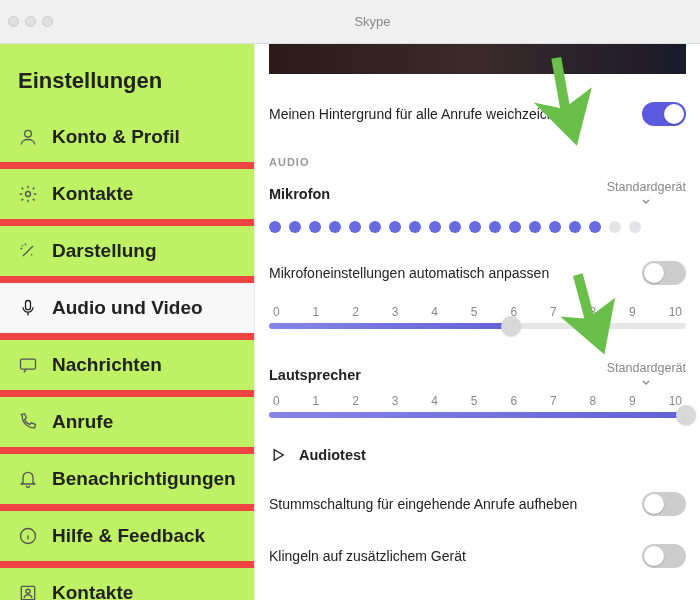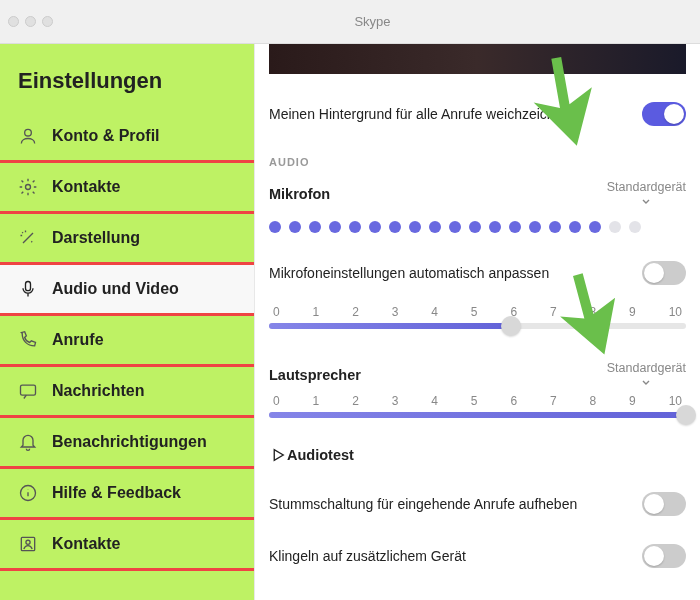--- a/index.html
+++ b/index.html
@@ -4,21 +4,21 @@
 <style>
 * { margin: 0; padding: 0; box-sizing: border-box; font-family: -apple-system, BlinkMacSystemFont, "Segoe UI", sans-serif; }
 body { background: #fff; width: 700px; height: 600px; overflow: hidden; position: relative; }
 .titlebar { height: 44px; background: #f0f0f0; display: flex; align-items: center; padding: 0 8px; border-bottom: 1px solid #ddd; }
 .traffic { display: flex; gap: 6px; }
 .dot { width: 11px; height: 11px; border-radius: 50%; background: #e0e0e0; border: 1px solid #ccc; }
 .title-text { flex: 1; text-align: center; font-size: 13px; color: #888; font-weight: 500; }
 .container { display: flex; height: 572px; }
 .sidebar { width: 255px; background: #bef264; border-right: 1px solid #e8e8e8; }
 .sidebar-title { font-size: 22px; font-weight: 700; padding: 24px 18px 18px; color: #222; }
-.sidebar-item { display: flex; align-items: center; padding: 14px 18px; cursor: pointer; border-bottom: 3px solid #ef4444; color: #222; font-weight: 600; font-size: 16px; }
+.sidebar-item { display: flex; align-items: center; padding: 14px 18px; cursor: pointer; border-bottom: 7px solid #ef4444; color: #222; font-weight: 600; font-size: 19px; }
 .sidebar-item .icon { width: 20px; height: 20px; margin-right: 14px; display: flex; align-items: center; justify-content: center; flex-shrink: 0; }
 .sidebar-item.active { background: #f8f8f8; }
 .main { flex: 1; overflow-y: auto; padding: 0 14px 20px; }
 .video-thumb { height: 30px; background: linear-gradient(90deg, #2a1a1a, #3a2a2a, #1a1a2a); margin: 0 0 14px; }
 .row { display: flex; align-items: center; justify-content: space-between; padding: 14px 0; font-size: 14px; color: #222; }
 .row-label { flex: 1; font-size: 14px; }
 .section-head { font-size: 11px; letter-spacing: 1px; color: #999; font-weight: 600; padding-top: 16px; }
 .subhead { font-size: 14.5px; font-weight: 700; color: #222; padding-top: 12px; display: flex; justify-content: space-between; align-items: center; }
 .device-sel { font-size: 12.5px; color: #888; font-weight: 500; display: flex; align-items: center; gap: 3px; cursor: pointer; flex-direction: column; }
 .toggle { width: 44px; height: 24px; border-radius: 12px; background: #ccc; position: relative; cursor: pointer; flex-shrink: 0; }
@@ -26,21 +26,21 @@
 .toggle-knob { width: 20px; height: 20px; border-radius: 50%; background: #fff; position: absolute; top: 2px; left: 2px; box-shadow: 0 1px 2px rgba(0,0,0,.2); }
 .toggle.on .toggle-knob { left: 22px; }
 .dots-row { display: flex; gap: 8px; padding: 14px 0; }
 .lvdot { width: 12px; height: 12px; border-radius: 50%; background: #6969e0; }
 .lvdot.off { background: #e3e3e8; }
 .slider-wrap { padding: 6px 0 14px; }
 .ticks { display: flex; justify-content: space-between; font-size: 12px; color: #888; padding: 0 4px 4px; }
 .track { height: 6px; border-radius: 3px; background: #e6e6e6; position: relative; }
 .fill { height: 6px; border-radius: 3px; background: linear-gradient(90deg, #8585e8, #6262d8); position: absolute; left: 0; }
 .thumb { width: 20px; height: 20px; border-radius: 50%; background: #d8d8d8; position: absolute; top: -7px; transform: translateX(-50%); box-shadow: 0 1px 2px rgba(0,0,0,.15); cursor: pointer; }
-.audiotest { display: flex; align-items: center; padding: 14px 0; font-weight: 700; font-size: 14.5px; color: #222; cursor: pointer; }
+.audiotest { display: flex; align-items: center; gap: 12px; padding: 14px 0; font-weight: 700; font-size: 14.5px; color: #222; cursor: pointer; }
 .arrow-overlay { position: absolute; pointer-events: none; }
 svg { display: block; }
 </style>
 </head>
 <body>
 
 <div class="titlebar">
   <div class="traffic">
     <div class="dot"></div>
     <div class="dot"></div>
@@ -84,33 +84,33 @@
           <svg width="20" height="20" viewBox="0 0 24 24" fill="none" stroke="#222" stroke-width="1.6">
             <rect x="9" y="3" width="6" height="11" rx="3"></rect>
             <path d="M6 11a6 6 0 0012 0M12 17v4"></path>
           </svg>
         </span>
       <span>Audio und Video</span>
     </div>
     <div class="sidebar-item">
       <span class="icon">
           <svg width="20" height="20" viewBox="0 0 24 24" fill="none" stroke="#555" stroke-width="1.6">
-            <path d="M5 4c0 9 6 15 15 15l1-4-5-2-2 2c-3-1-5-3-6-6l2-2-2-5-4 1z"></path>
-          </svg>
-        </span>
-      <span>Anrufe</span>
-    </div>
-    <div class="sidebar-item">
-      <span class="icon">
-          <svg width="20" height="20" viewBox="0 0 24 24" fill="none" stroke="#555" stroke-width="1.6">
             <rect x="3" y="5" width="18" height="12" rx="2"></rect>
             <path d="M7 21l3-4"></path>
           </svg>
         </span>
       <span>Nachrichten</span>
+    </div>
+    <div class="sidebar-item">
+      <span class="icon">
+          <svg width="20" height="20" viewBox="0 0 24 24" fill="none" stroke="#555" stroke-width="1.6">
+            <path d="M5 4c0 9 6 15 15 15l1-4-5-2-2 2c-3-1-5-3-6-6l2-2-2-5-4 1z"></path>
+          </svg>
+        </span>
+      <span>Anrufe</span>
     </div>
     <div class="sidebar-item">
       <span class="icon">
           <svg width="20" height="20" viewBox="0 0 24 24" fill="none" stroke="#555" stroke-width="1.6">
             <path d="M6 16V10a6 6 0 1112 0v6l2 2H4l2-2zM10 20a2 2 0 004 0"></path>
           </svg>
         </span>
       <span>Benachrichtigungen</span>
     </div>
     <div class="sidebar-item">

